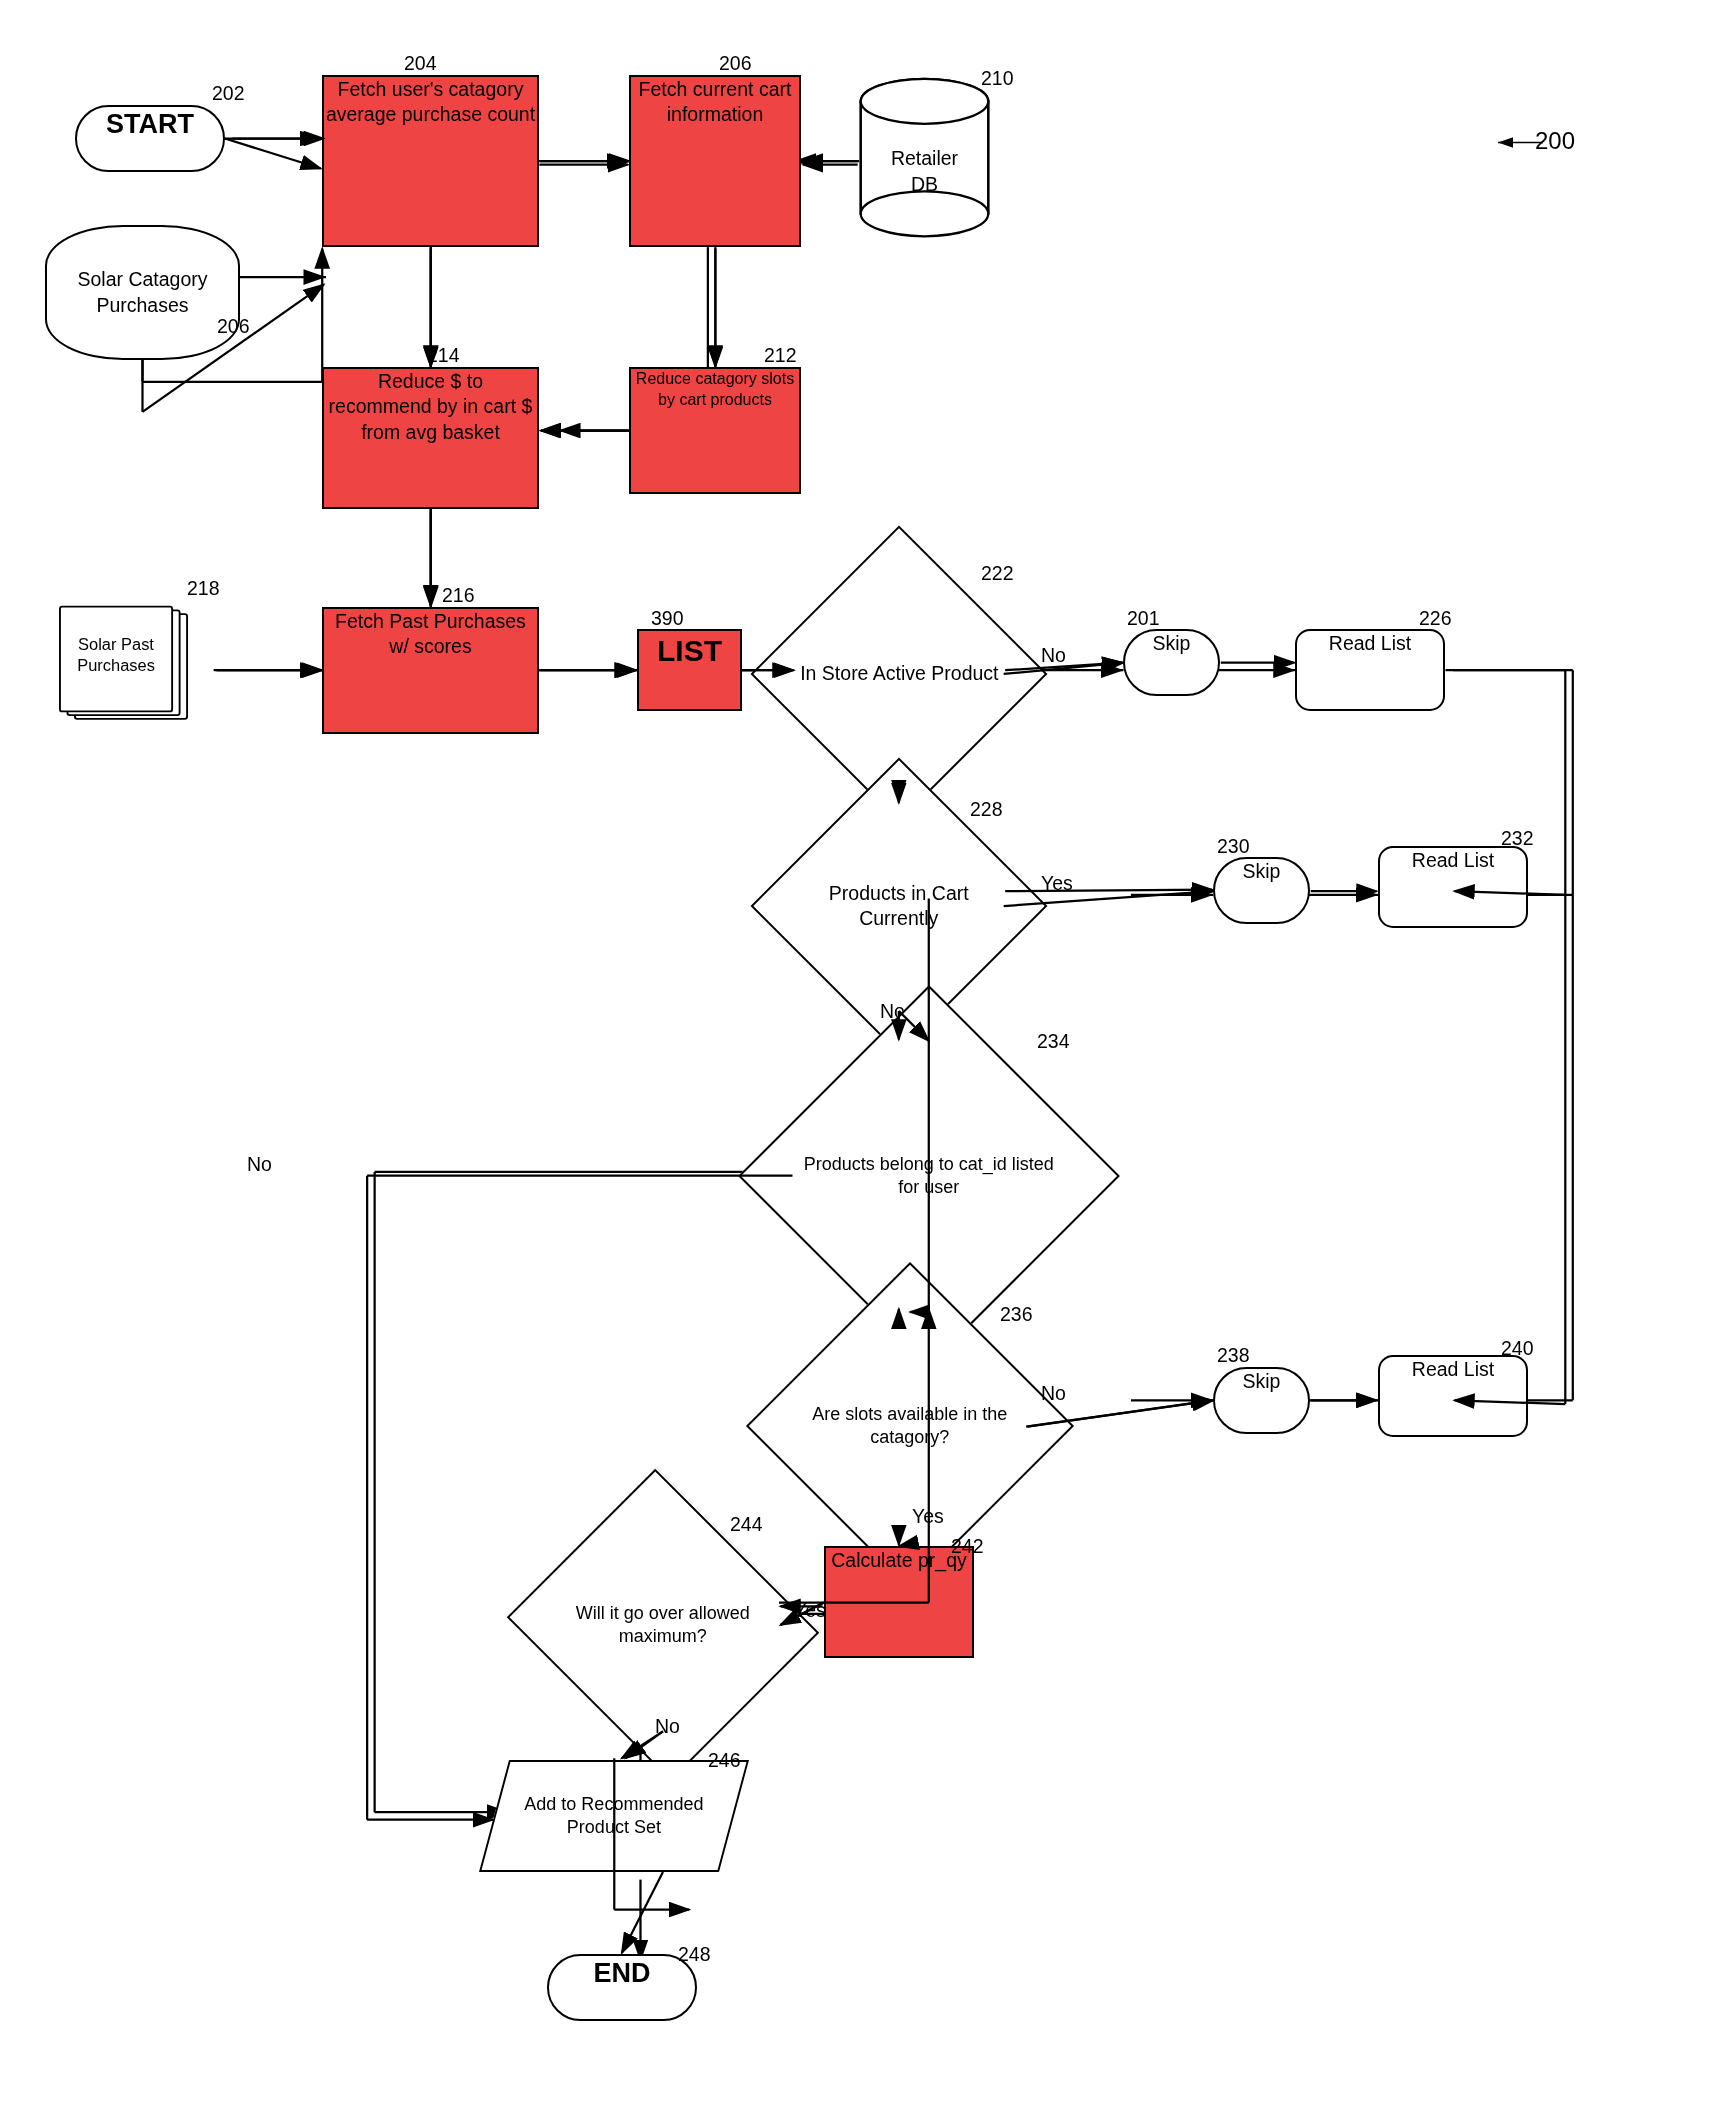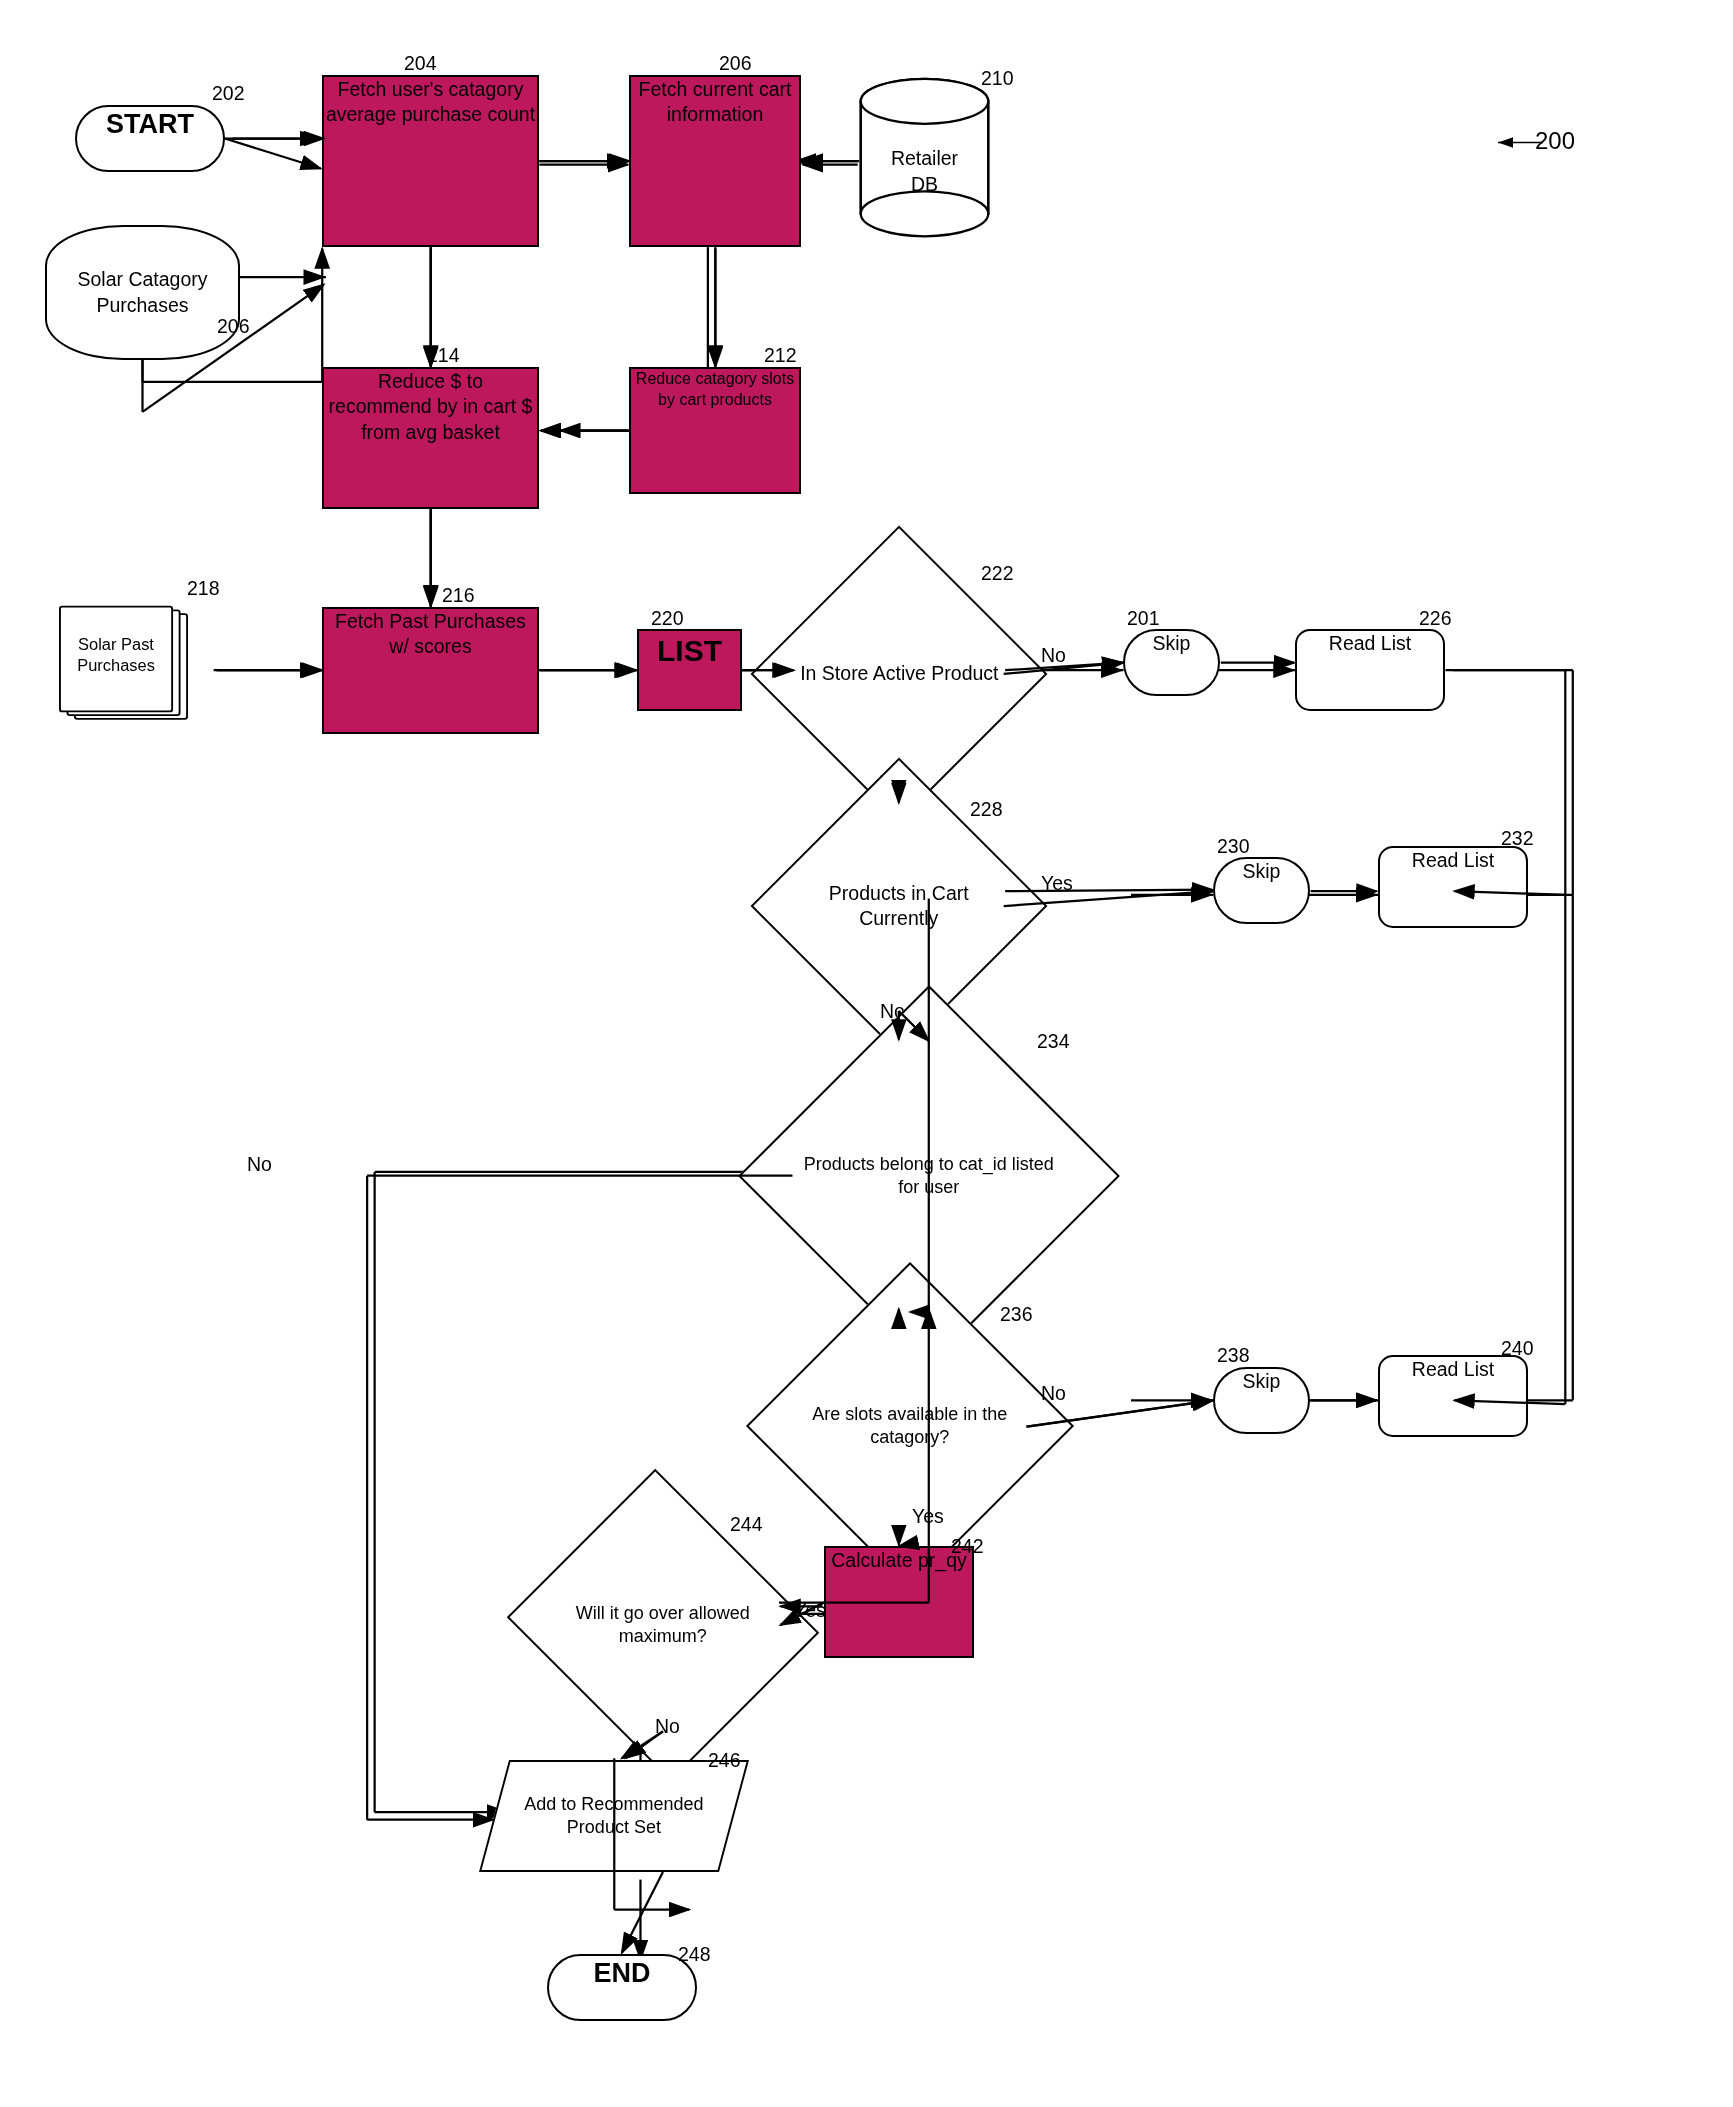--- a/index.html
+++ b/index.html
@@ -20,21 +20,21 @@
     .node {
       position: absolute;
       display: flex;
       justify-content: center;
       text-align: center;
       font-size: 21px;
       line-height: 1.3;
     }
     .rect {
       border: 2.2px solid #000;
-      background: #be185d;
+      background: #ef4444;
       border-radius: 0;
     }
     .rounded-rect {
       border: 2.2px solid #000;
       background: #fff;
       border-radius: 37px;
     }
     .diamond-inner {
       position: absolute;
       display: flex;
@@ -210,21 +210,21 @@
   <span class="label-num" style="left:187px; top:577px;">218</span>
 
   <div class="node rect" style="left:322px; top:607px; width:217px; height:127px; font-size:19.5px;">
     <span>Fetch Past Purchases w/ scores</span>
   </div>
   <span class="label-num" style="left:442px; top:584px;">216</span>
 
   <div class="node rect bold-text" style="left:637px; top:629px; width:105px; height:82px; font-size:30px; font-weight:bold;">
     <span>LIST</span>
   </div>
-  <span class="label-num" style="left:651px; top:607px;">220</span>
+  <span class="label-num" style="left:651px; top:607px;">390</span>
 
   <div style="position:absolute; left:794px; top:569px; width:210px; height:210px;">
     <div class="diamond-inner" style="left:0; top:0; width:210px; height:210px;">
       <div class="diamond-text">
         <span>In Store Active Product</span>
       </div>
     </div>
   </div>
   <span class="label-num" style="left:981px; top:562px;">222</span>
 

